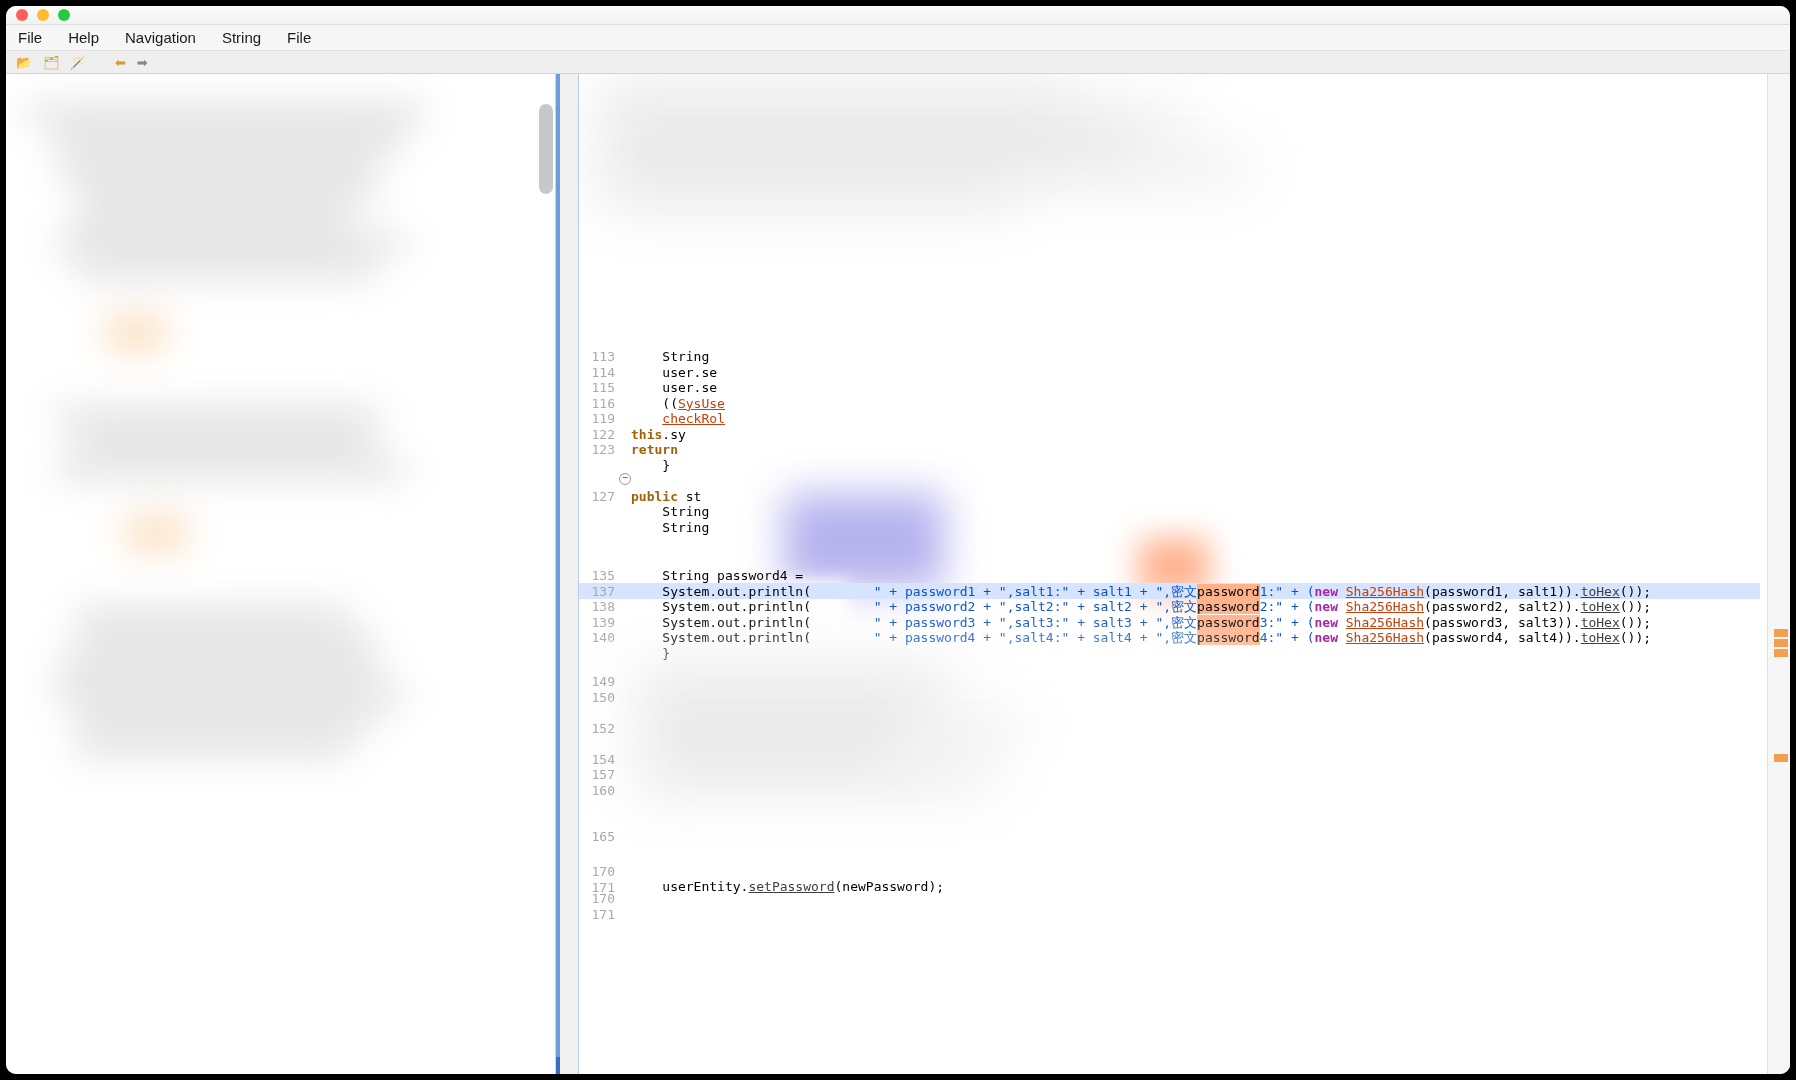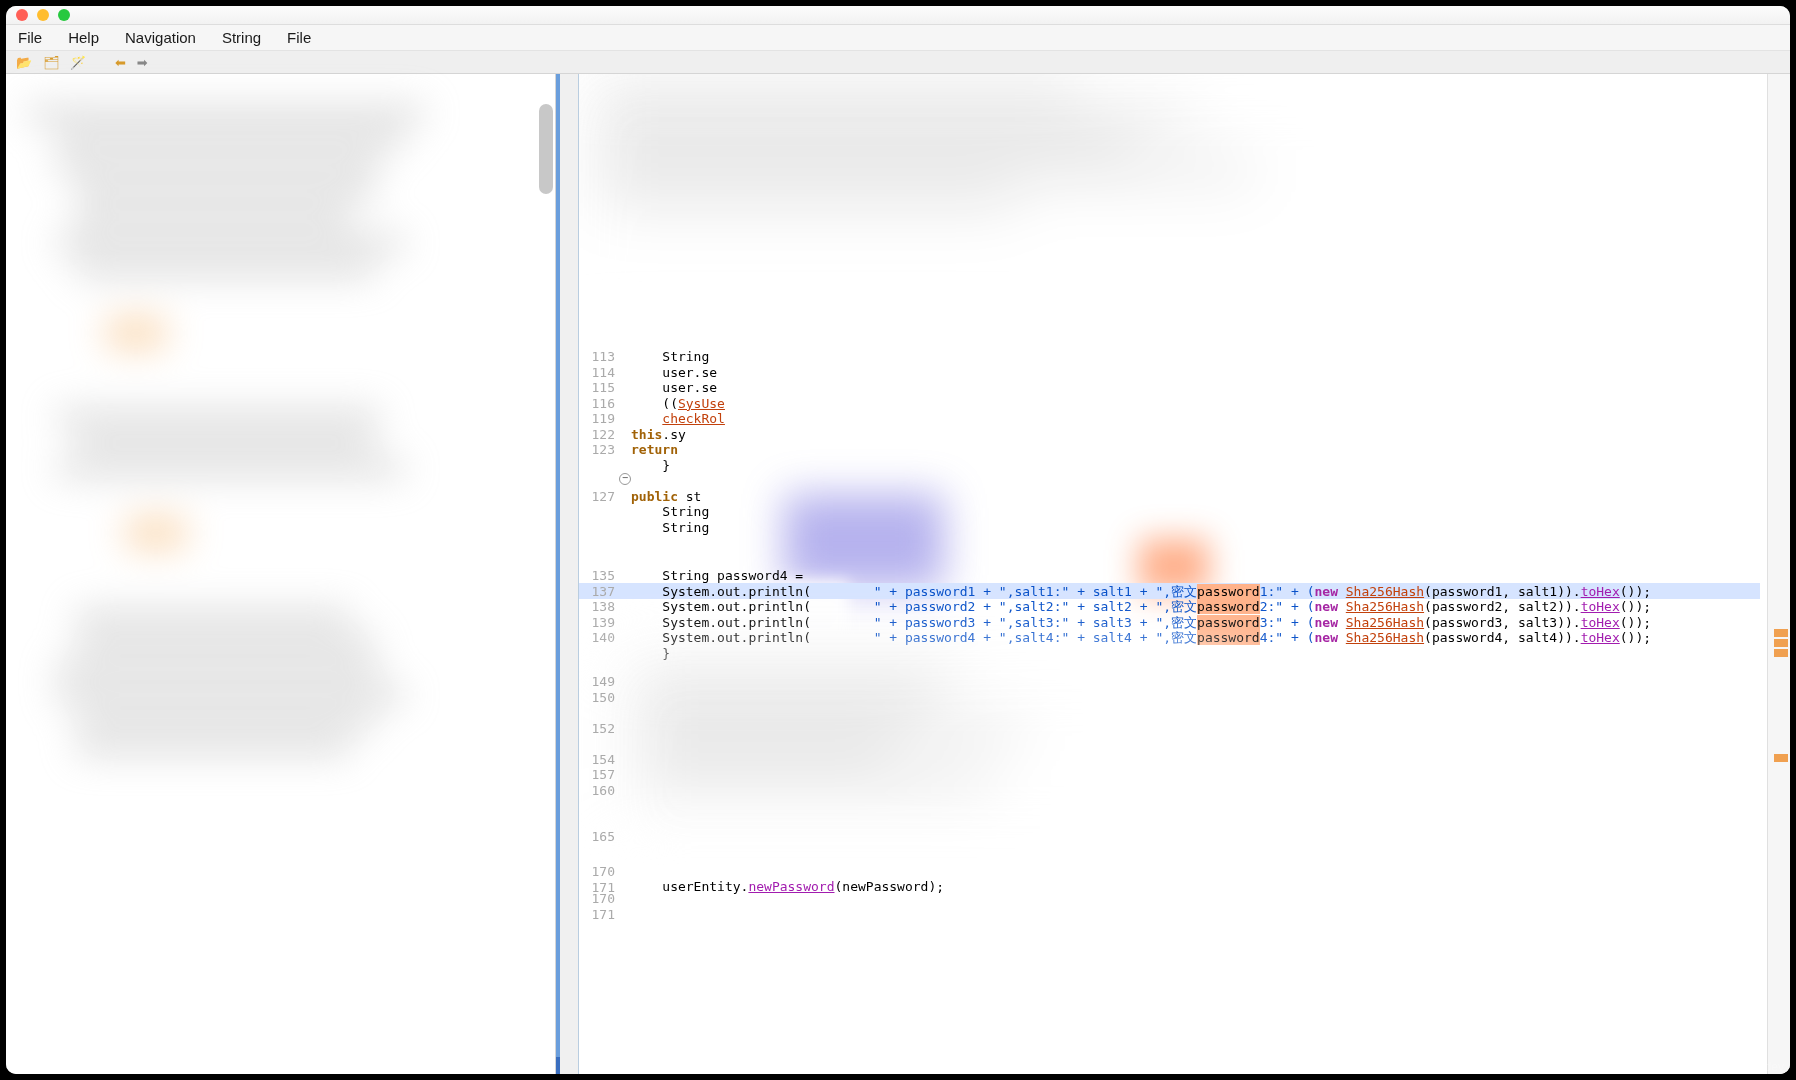--- a/index.html
+++ b/index.html
@@ -27,21 +27,21 @@
   .ruler{position:absolute;top:0;bottom:0;left:0;width:4px;background:#6a9edc;}
   .ruler-bot{position:absolute;left:0;bottom:0;width:4px;height:20px;background:#3a6ebf;}
   .editor{flex:1;background:#fff;position:relative;font-family:Menlo,Consolas,monospace;font-size:13px;overflow:hidden;}
   .editor-inner{position:absolute;left:0;right:30px;top:0;bottom:0;overflow:hidden;}
   .linenos{position:absolute;left:0;top:0;width:40px;text-align:right;color:#aaa;font-size:13px;line-height:15.5px;padding-right:4px;box-sizing:border-box;}
   .code{position:absolute;left:52px;top:0;right:0;line-height:15.5px;white-space:pre;}
   .kw{color:#a16207;font-weight:bold;}
   .newkw{color:#a626a4;font-weight:bold;}
   .str{color:#0a52c9;}
   .cls{text-decoration:underline;color:#c2410c;}
-  .mth{text-decoration:underline;color:#a21caf;}
+  .mth{text-decoration:underline;color:#404040;}
   .hl-line{position:absolute;left:0;right:0;height:15.5px;background:#d6e4ff;}
   .tok-hl{background:#ffb28a;}
   .blur-over{position:absolute;background:#fff;filter:blur(30px);opacity:0.92;pointer-events:none;}
   .blur-over .fake{height:16px;background:#888;margin:10px 20px;border-radius:3px;opacity:0.3;}
   .blur-purple{position:absolute;width:160px;height:95px;background:#7a74e0;opacity:0.55;filter:blur(20px);}
   .blur-orange2{position:absolute;width:70px;height:55px;background:#ff7a3d;opacity:0.6;filter:blur(16px);}
   .right-gutter{position:absolute;right:0;top:0;width:22px;height:100%;background:#f6f6f6;border-left:1px solid #e0e0e0;}
   .rg-mark{position:absolute;right:2px;width:14px;height:8px;background:#f0a050;}
   .fold{position:absolute;left:40px;width:10px;height:10px;border:1px solid #999;border-radius:50%;background:#fff;}
   .fold::after{content:"−";font-size:10px;line-height:8px;display:block;text-align:center;color:#555;}
@@ -134,21 +134,21 @@
           <div class="fake" style="width:50%"></div>
           <div class="fake" style="width:45%"></div>
           <div class="fake" style="width:60%"></div>
           <div class="fake" style="width:40%"></div>
           <div class="fake" style="width:55%"></div>
         </div>
 
         <div class="linenos" style="top:600px" id="ln-low">149<br>150<br><br>152<br><br>154<br>157<br>160<br><br><br>165<br><br><br><br>170<br>171</div>
 
         <div class="linenos" style="top:790px">170<br>171</div>
-        <div class="code" style="top:805px" id="code-bot">    userEntity.<span class="mth">newPassword</span>(newPassword);</div>
+        <div class="code" style="top:805px" id="code-bot">    userEntity.<span class="mth">setPassword</span>(newPassword);</div>
 
         <div class="fold" style="top:399px"></div>
 
       </div>
 
       <div class="right-gutter">
         <div class="rg-mark" style="top:555px"></div>
         <div class="rg-mark" style="top:565px"></div>
         <div class="rg-mark" style="top:575px"></div>
         <div class="rg-mark" style="top:680px"></div>

